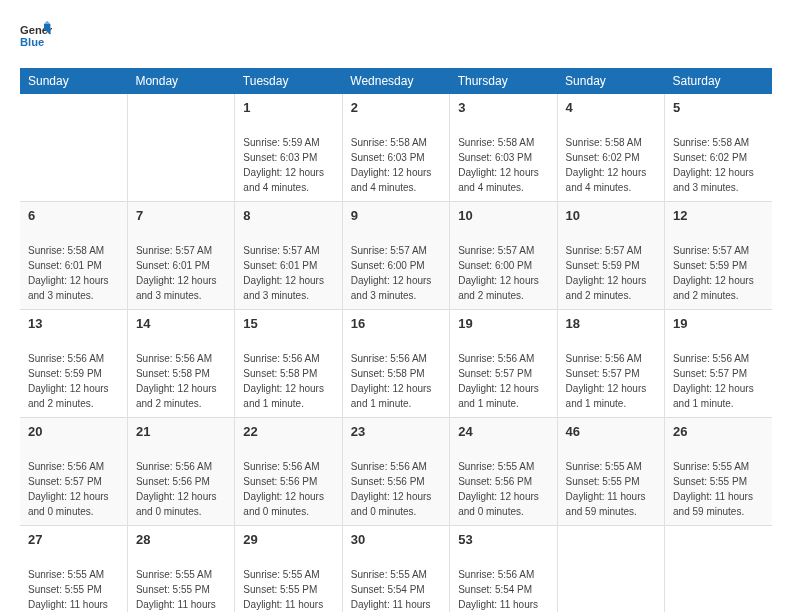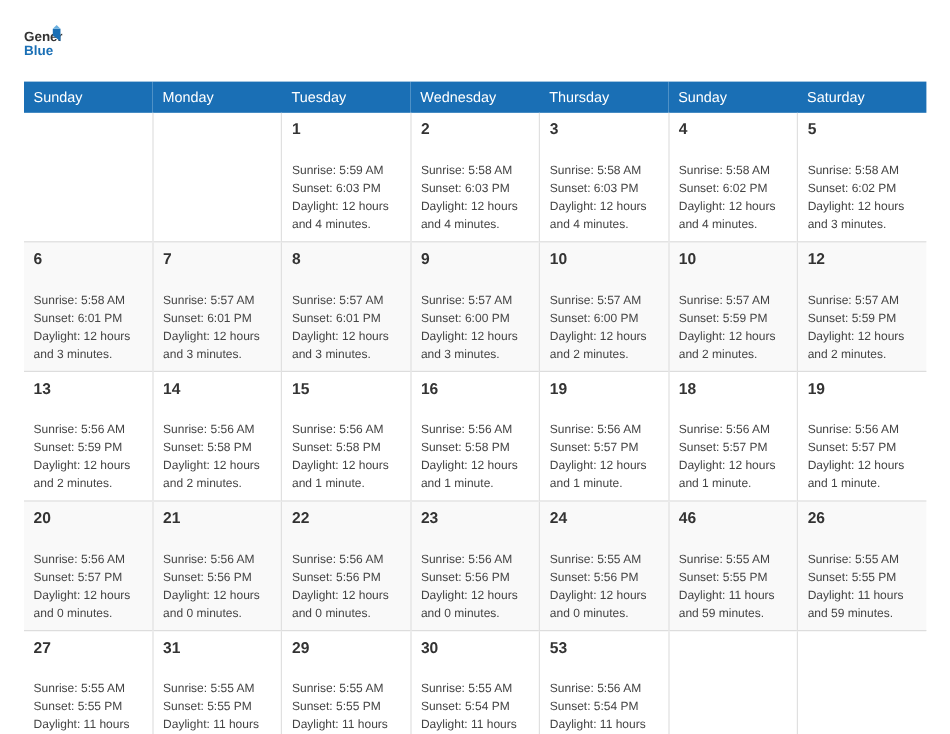--- a/index.html
+++ b/index.html
@@ -312,21 +312,21 @@
       </tr>
       <tr>
         <td>
           <span class="day-num">27</span>
           <div class="day-info" style="white-space: pre-line;">Sunrise: 5:55 AM
 Sunset: 5:55 PM
 Daylight: 11 hours
 and 59 minutes.</div>
         </td>
         <td>
-          <span class="day-num">31</span>
+          <span class="day-num">28</span>
           <div class="day-info" style="white-space: pre-line;">Sunrise: 5:55 AM
 Sunset: 5:55 PM
 Daylight: 11 hours
 and 59 minutes.</div>
         </td>
         <td>
           <span class="day-num">29</span>
           <div class="day-info" style="white-space: pre-line;">Sunrise: 5:55 AM
 Sunset: 5:55 PM
 Daylight: 11 hours

